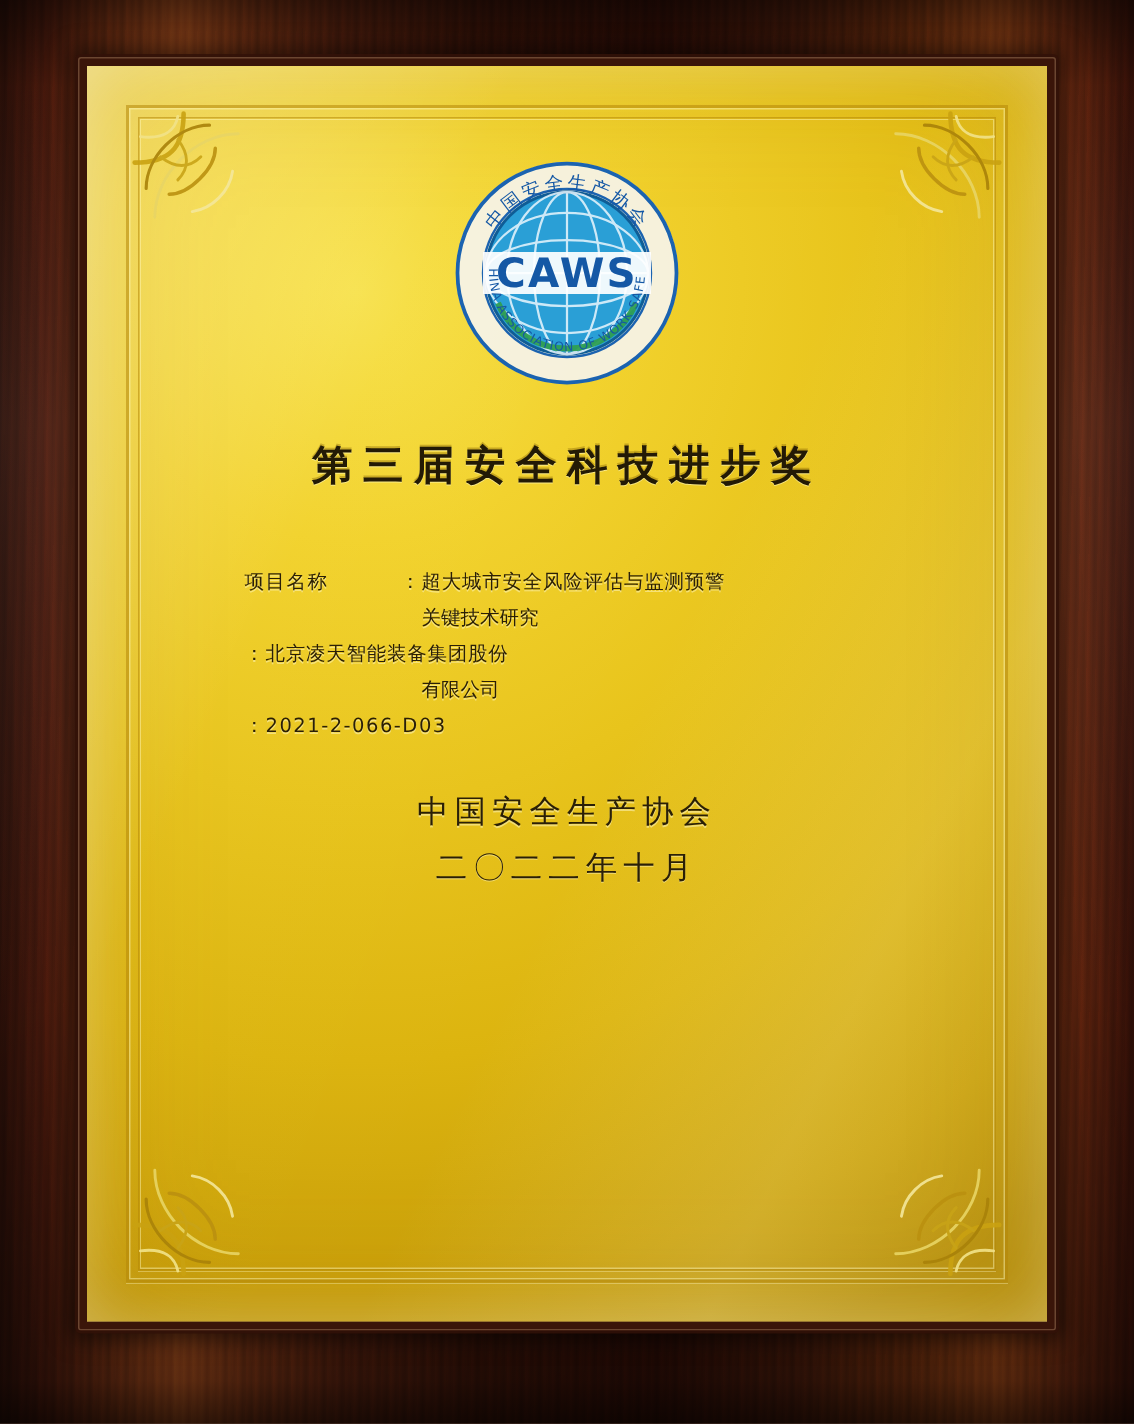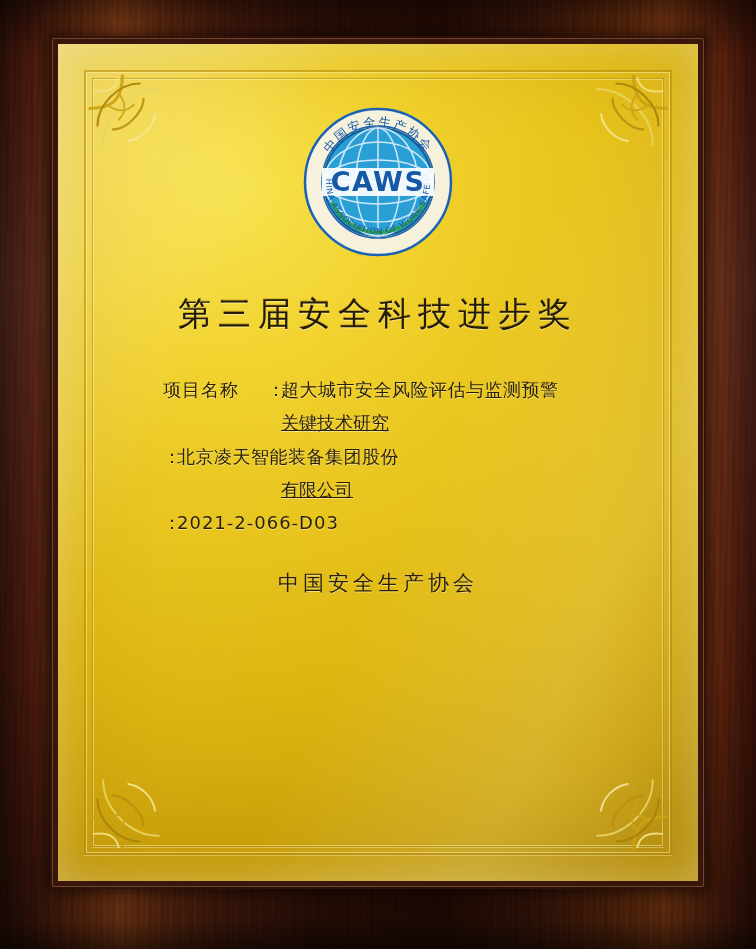--- a/index.html
+++ b/index.html
@@ -134,58 +134,58 @@
 
   
   .emblem {
     position: relative;
     width: 152px; height: 152px;
     margin-top: 10px;
   }
 
   .title {
     margin-top: 34px;
-    font-size: 33px;
+    font-size: 27px;
     letter-spacing: 7px;
     color: #231a05;
     text-shadow: 0 1px 0 rgba(255,250,200,0.55), 0 -1px 0 rgba(120,85,0,0.35);
-    font-weight: 400;
+    font-weight: 700;
     font-family: "DejaVu Sans", "Liberation Sans", sans-serif;
   }
 
   .grade {
     margin-top: 24px;
     font-size: 74px;
     letter-spacing: 10px;
     font-weight: 700;
     color: #c8122a;
     text-shadow:
       1px 1px 0 rgba(255,255,255,0.25),
       0 2px 3px rgba(90,0,10,0.45);
     font-family: "DejaVu Serif", "Liberation Serif", serif;
   }
 
   .fields {
-    margin-top: 36px;
+    margin-top: 49px;
     width: 430px;
     color: #2a1f06;
-    font-size: 18px;
+    font-size: 13px;
     line-height: 1.85;
     text-shadow: 0 1px 0 rgba(255,250,205,0.5);
   }
   .field-row { display: flex; align-items: flex-start; }
   .f-label {
     width: 104px;
     flex: 0 0 104px;
     letter-spacing: 1px;
     white-space: pre;
   }
   .f-colon { width: 14px; flex: 0 0 14px; }
   .f-value { flex: 1 1 auto; letter-spacing: .5px; }
-  .f-indent { padding-left: 118px; text-decoration: underline; }
+  .f-indent { padding-left: 118px; }
   .mono-num { font-family: "DejaVu Sans", "Liberation Sans", sans-serif; letter-spacing: 1px; }
 
   .footer {
     margin-top: 26px;
     text-align: center;
     color: #2a1f06;
     font-size: 21px;
     line-height: 1.75;
     letter-spacing: 4px;
     text-shadow: 0 1px 0 rgba(255,250,205,0.5);
@@ -315,17 +315,18 @@
 
         <div class="field-row">
           <span class="f-colon">：</span>
           <span class="f-value mono-num">2021-2-066-D03</span>
         </div>
 
       </div>
 
       <div class="footer">
         <div>中国安全生产协会</div>
+        <div>二〇二二年十月</div>
       </div>
 
     </div>
   </div>
 </div>
 
 </body></html>

